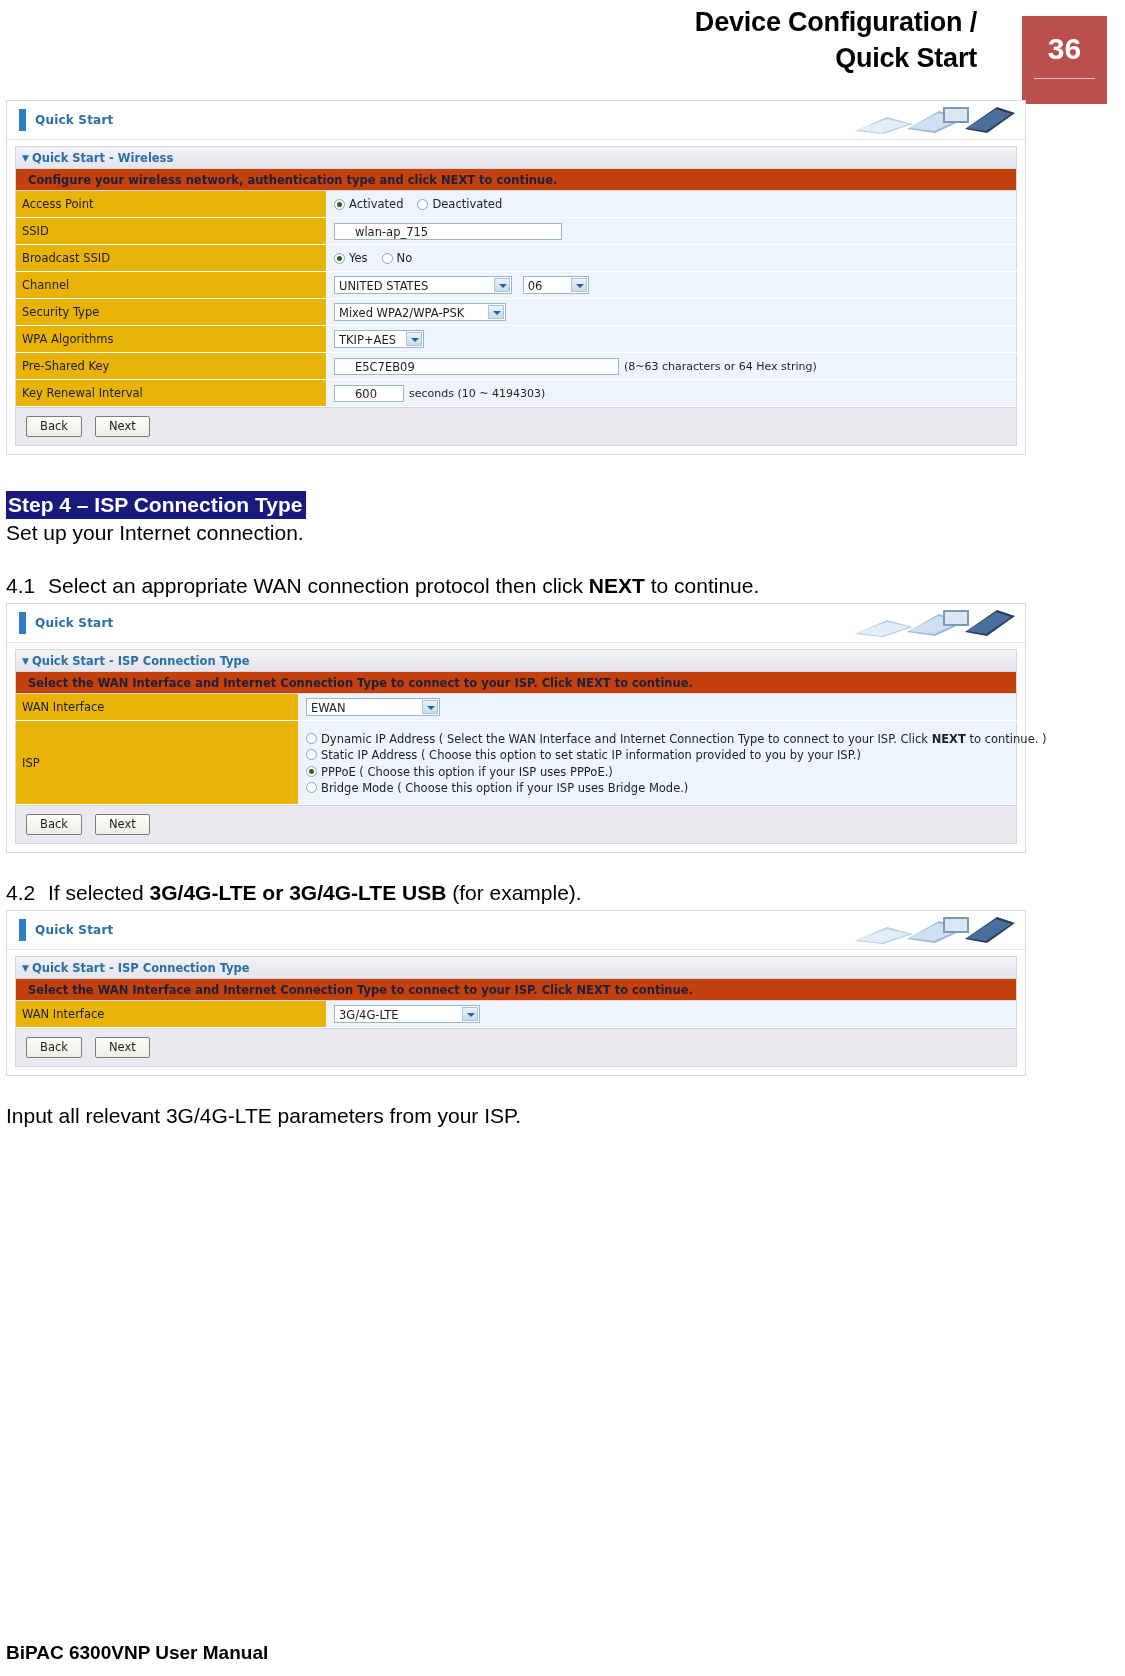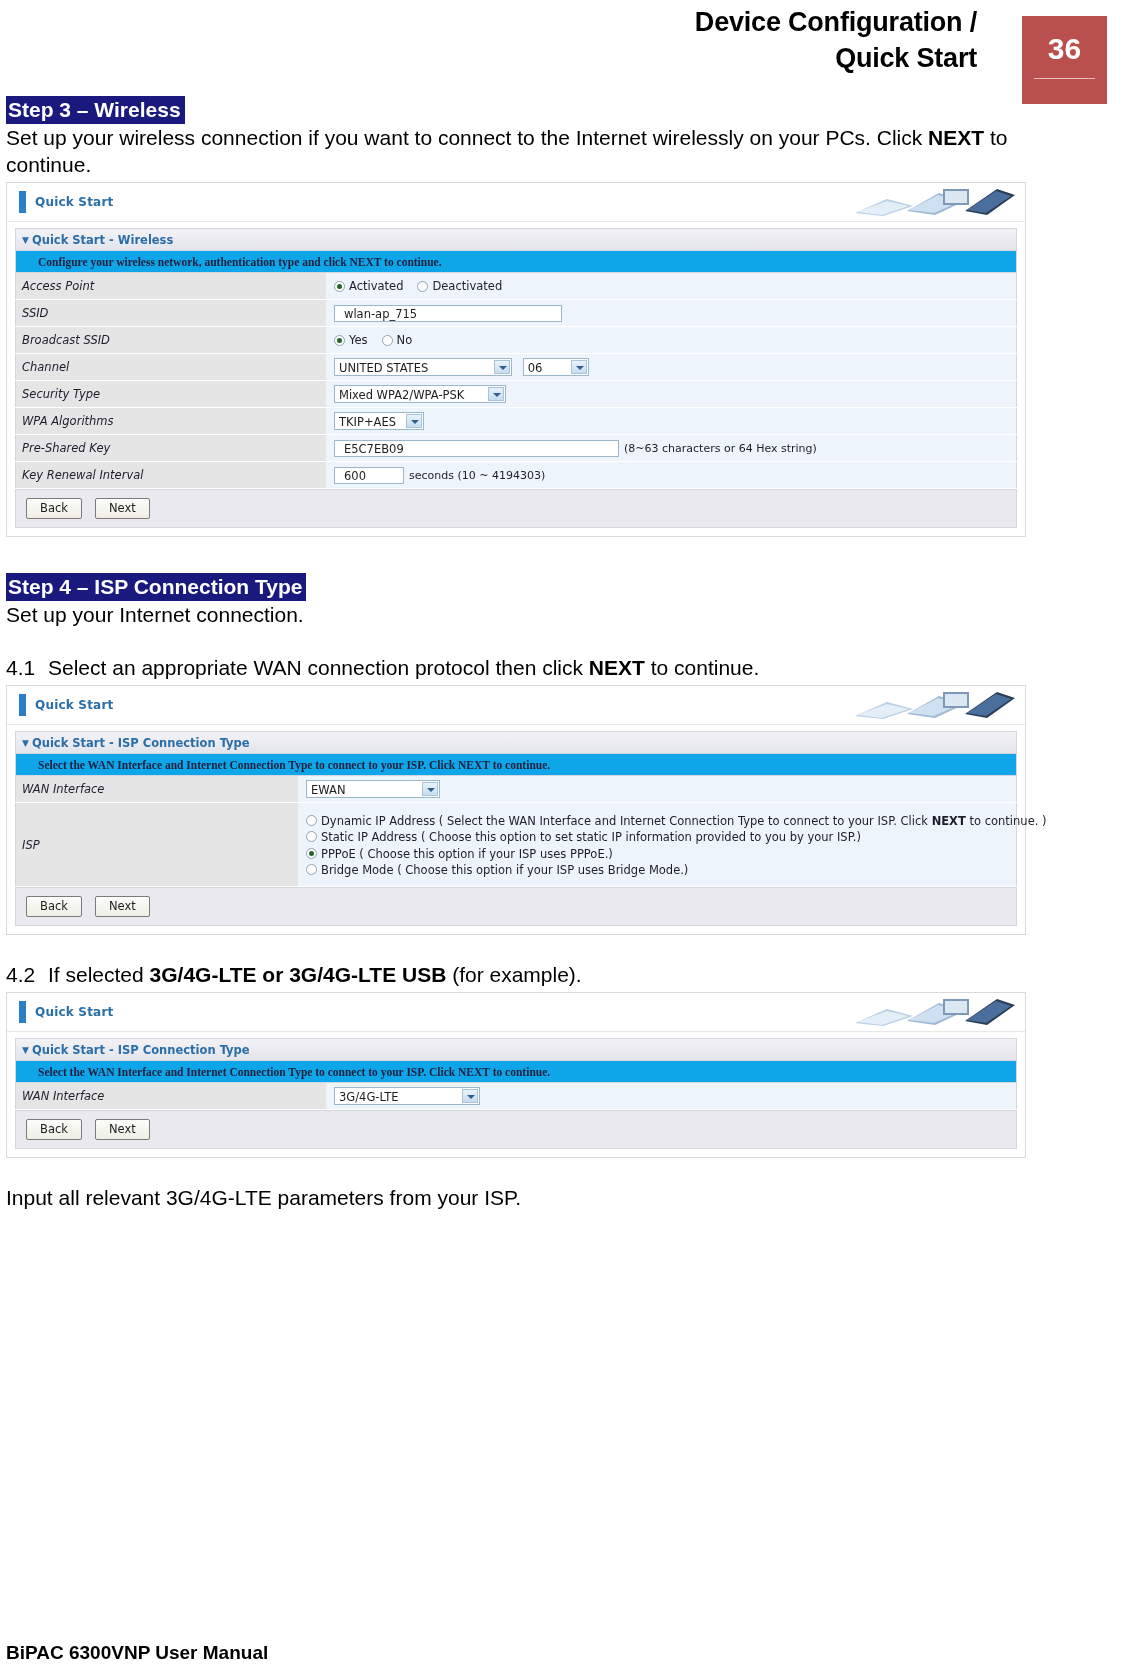--- a/index.html
+++ b/index.html
@@ -153,51 +153,49 @@
     font-size: 11.5px;
     font-weight: bold;
     color: #2a6ea8;
   }
   .sec-head .caret {
     font-size: 9px;
     margin-right: 3px;
     color: #2a6ea8;
   }
   .sec-desc {
-    background: #0ea5e9;
+    background: #c2410c;
     border: 1px solid #d5d5dd;
     border-bottom: none;
     height: 21px;
     display: flex;
     align-items: center;
-    padding-left: 22px;
+    padding-left: 12px;
     font-size: 11.5px;
     font-weight: bold;
     color: #1f1f3d;
-    font-family: Liberation Serif, serif;
   }
   .form-table {
     border: 1px solid #d5d5dd;
     border-bottom: none;
     border-collapse: collapse;
     width: 100%;
     table-layout: fixed;
   }
   .form-table tr { height: 27px; }
   .form-table td {
     border-bottom: 1px solid #ffffff;
     font-size: 11.5px;
     vertical-align: middle;
     padding: 0 0 0 6px;
   }
   .form-table td.lbl {
-    background: #e5e5e5;
+    background: #eab308;
     color: #1d1d2b;
     width: 304px;
-    font-style: italic;
   }
   .form-table td.val {
     background: #eef4fb;
     padding-left: 8px;
   }
   .shot2 .form-table td.lbl { width: 276px; }
   .shot3 .form-table td.lbl { width: 304px; }
 
   .btn-row {
     background: #e9e9ef;
@@ -217,21 +215,21 @@
   }
 
   
   .txt {
     display: inline-block;
     border: 1px solid #9bb7c9;
     background: #ffffff;
     height: 17px;
     line-height: 17px;
     font-size: 11.5px;
-    padding: 0 9px;
+    padding: 0 20px;
     color: #1d1d1d;
     vertical-align: middle;
     box-sizing: border-box;
     overflow: hidden;
     white-space: nowrap;
   }
   .sel {
     display: inline-block;
     border: 1px solid #9bb7c9;
     background: #ffffff;
@@ -330,24 +328,20 @@
     <div>Quick Start</div>
   </div>
   <div class="page-number-box">
     <div class="num">36</div>
     <div class="rule"></div>
   </div>
 </div>
 
 <div class="content">
 
-  <div>
-    <div class="step-heading">Step 3 – Wireless</div>
-    <p class="para"><span>Set up your wireless connection if you want to connect to the Internet wirelessly on your PCs. Click </span><b>NEXT</b><span> to continue.</span></p>
-  </div>
 
   <div class="shot shot1">
     <div class="shot-titlebar">
       <div class="blue-bar"></div>
       <div class="t-label">Quick Start</div>
       <div class="deco">
         <svg width="170" height="34" viewBox="0 0 170 34">
           <polygon points="118,26 150,4 168,10 140,30" fill="#2b3d57"></polygon>
           <polygon points="120,25 149,6 164,11 139,28" fill="#4a6f9c"></polygon>
           <polygon points="60,26 92,8 118,16 88,30" fill="#9fb8d4"></polygon>

